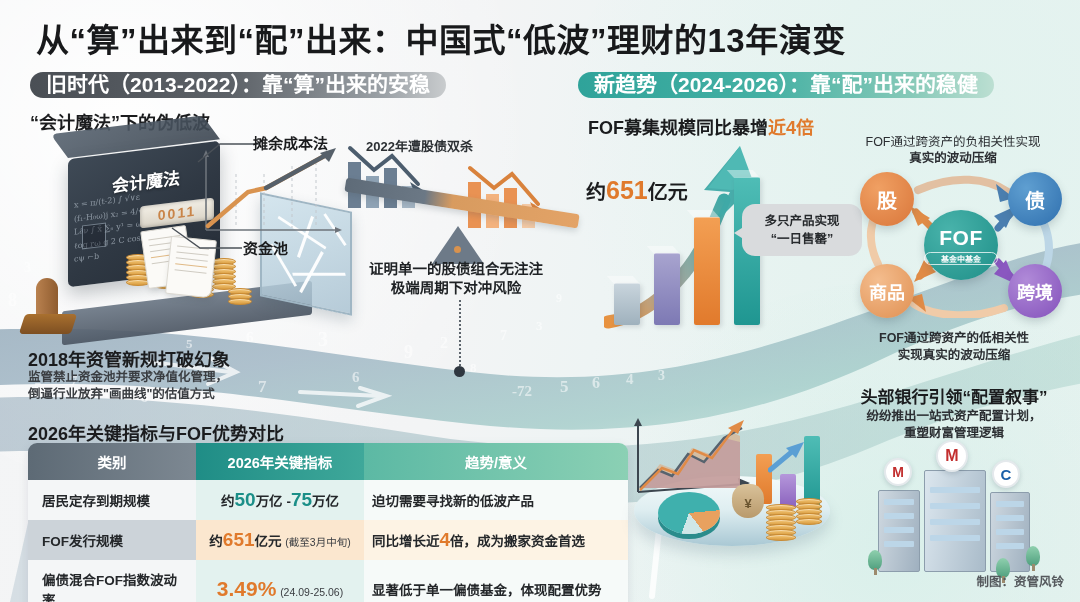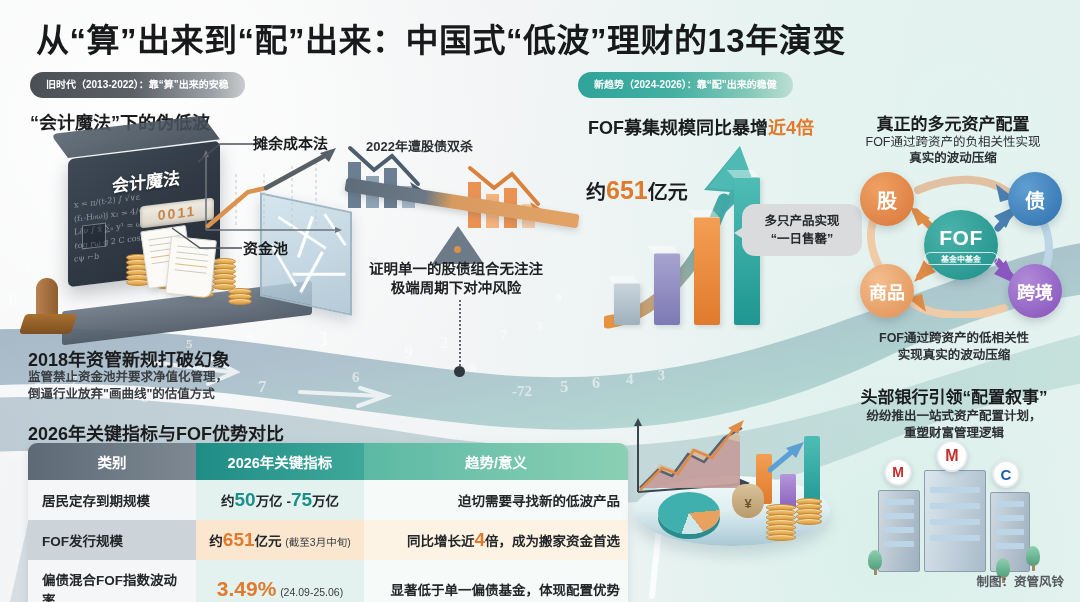--- a/index.html
+++ b/index.html
@@ -27,21 +27,21 @@
 
   
   .title {
     position:absolute; left:36px; top:14px; width:1000px;
     font-size:33px; font-weight:bold; letter-spacing:.5px;
     color:#18191b; white-space:nowrap;
   }
   
   .badge {
     position:absolute; height:26px; line-height:26px;
-    border-radius:13px; color:#fff; font-size:10px; font-weight:bold;
+    border-radius:13px; color:#fff; font-size:21px; font-weight:bold;
     padding:0 16px; white-space:nowrap;
   }
   .badge-old { left:30px; top:72px;
     background:linear-gradient(90deg,#4a4f55 0%,#5c6167 48%,#9ba1a6 85%,#c9ccce 100%); }
   .badge-new { left:578px; top:72px;
     background:linear-gradient(90deg,#2fa39a 0%,#44b0a3 45%,#86c9b8 80%,#bcdfd2 100%); }
 
   
   .h-sub { position:absolute; font-weight:bold; color:#1b1c1e; white-space:nowrap; }
   .p-sub { position:absolute; color:#3a3d41; line-height:1.35; }
@@ -196,21 +196,21 @@
   table { border-collapse:separate; border-spacing:0; width:600px;
           border-radius:9px; overflow:hidden;
           box-shadow:0 3px 10px rgba(80,95,110,.14); }
   th { color:#fff; font-size:14.5px; font-weight:bold; padding:8px 4px; text-align:center; }
   th.c0 { background:linear-gradient(90deg,#5d6a75,#7d8892); width:168px; }
   th.c1 { background:linear-gradient(90deg,#1f8d86,#3fa89a); width:168px; }
   th.c2 { background:linear-gradient(90deg,#5cb9a4,#8bd0b4); }
   td { font-size:13.5px; padding:9px 8px; color:#24272a; }
   td.c0 { text-align:left; padding-left:14px; font-weight:bold; }
   td.c1 { text-align:center; font-weight:bold; }
-  td.c2 { text-align:right; font-weight:bold; }
+  td.c2 { text-align:left; font-weight:bold; }
   tr.r0 td.c0 { background:#f4f6f7; }
   tr.r1 td.c0 { background:#ccd3d9; }
   tr.r2 td.c0 { background:#f4f6f7; }
   tr.r0 td.c1 { background:#e3f2ef; }
   tr.r1 td.c1 { background:#fbe7cf; }
   tr.r2 td.c1 { background:#e3f2ef; }
   tr.r0 td.c2 { background:#f6faf9; }
   tr.r1 td.c2 { background:#fdf3e4; }
   tr.r2 td.c2 { background:#f6faf9; }
   .num-teal   { color:#1b8f88; font-size:19px; }
@@ -498,21 +498,20 @@
     <div class="gbar" style="left:54px;  width:26px; height:72px;  background:linear-gradient(180deg,#a8a4cf,#7d79b4);"></div>
     <div class="gbar" style="left:94px;  width:26px; height:108px; background:linear-gradient(180deg,#f39f53,#e17a2c);"></div>
     <div class="gbar" style="left:134px; width:26px; height:148px; background:linear-gradient(180deg,#4fbdb6,#1f9691);"></div>
   </div>
 
   <div class="bubble">
     <div>多只产品实现</div>
     <div>“一日售罄”</div>
   </div>
 
-  <div class="h-sub center" style="left:838px; top:110px; width:230px; font-size:17px;">真正的多元资产配置</div>
   <div class="p-sub center" style="left:834px; top:134px; width:238px; font-size:12.5px; font-weight:normal; color:#2b2e32;">FOF通过跨资产的负相关性实现</div>
   <div class="p-sub center" style="left:834px; top:150px; width:238px; font-size:12.5px; font-weight:bold; color:#2b2e32;">真实的波动压缩</div>
 
   <svg style="position:absolute; left:858px; top:168px;" width="206" height="150" viewBox="0 0 206 150">
     <g fill="none" stroke-linecap="round">
       <path d="M60,22 C96,6 130,10 150,24" stroke="#e2c0a2" stroke-width="8"></path>
       <polygon points="156,30 138,16 142,34" fill="#4b7fb0"></polygon>
       <path d="M186,56 C196,80 190,104 176,120" stroke="#bcd6e6" stroke-width="8"></path>
       <polygon points="170,126 186,112 170,110" fill="#4b7fb0"></polygon>
       <path d="M146,140 C112,152 74,148 56,136" stroke="#f0cba8" stroke-width="8"></path>

